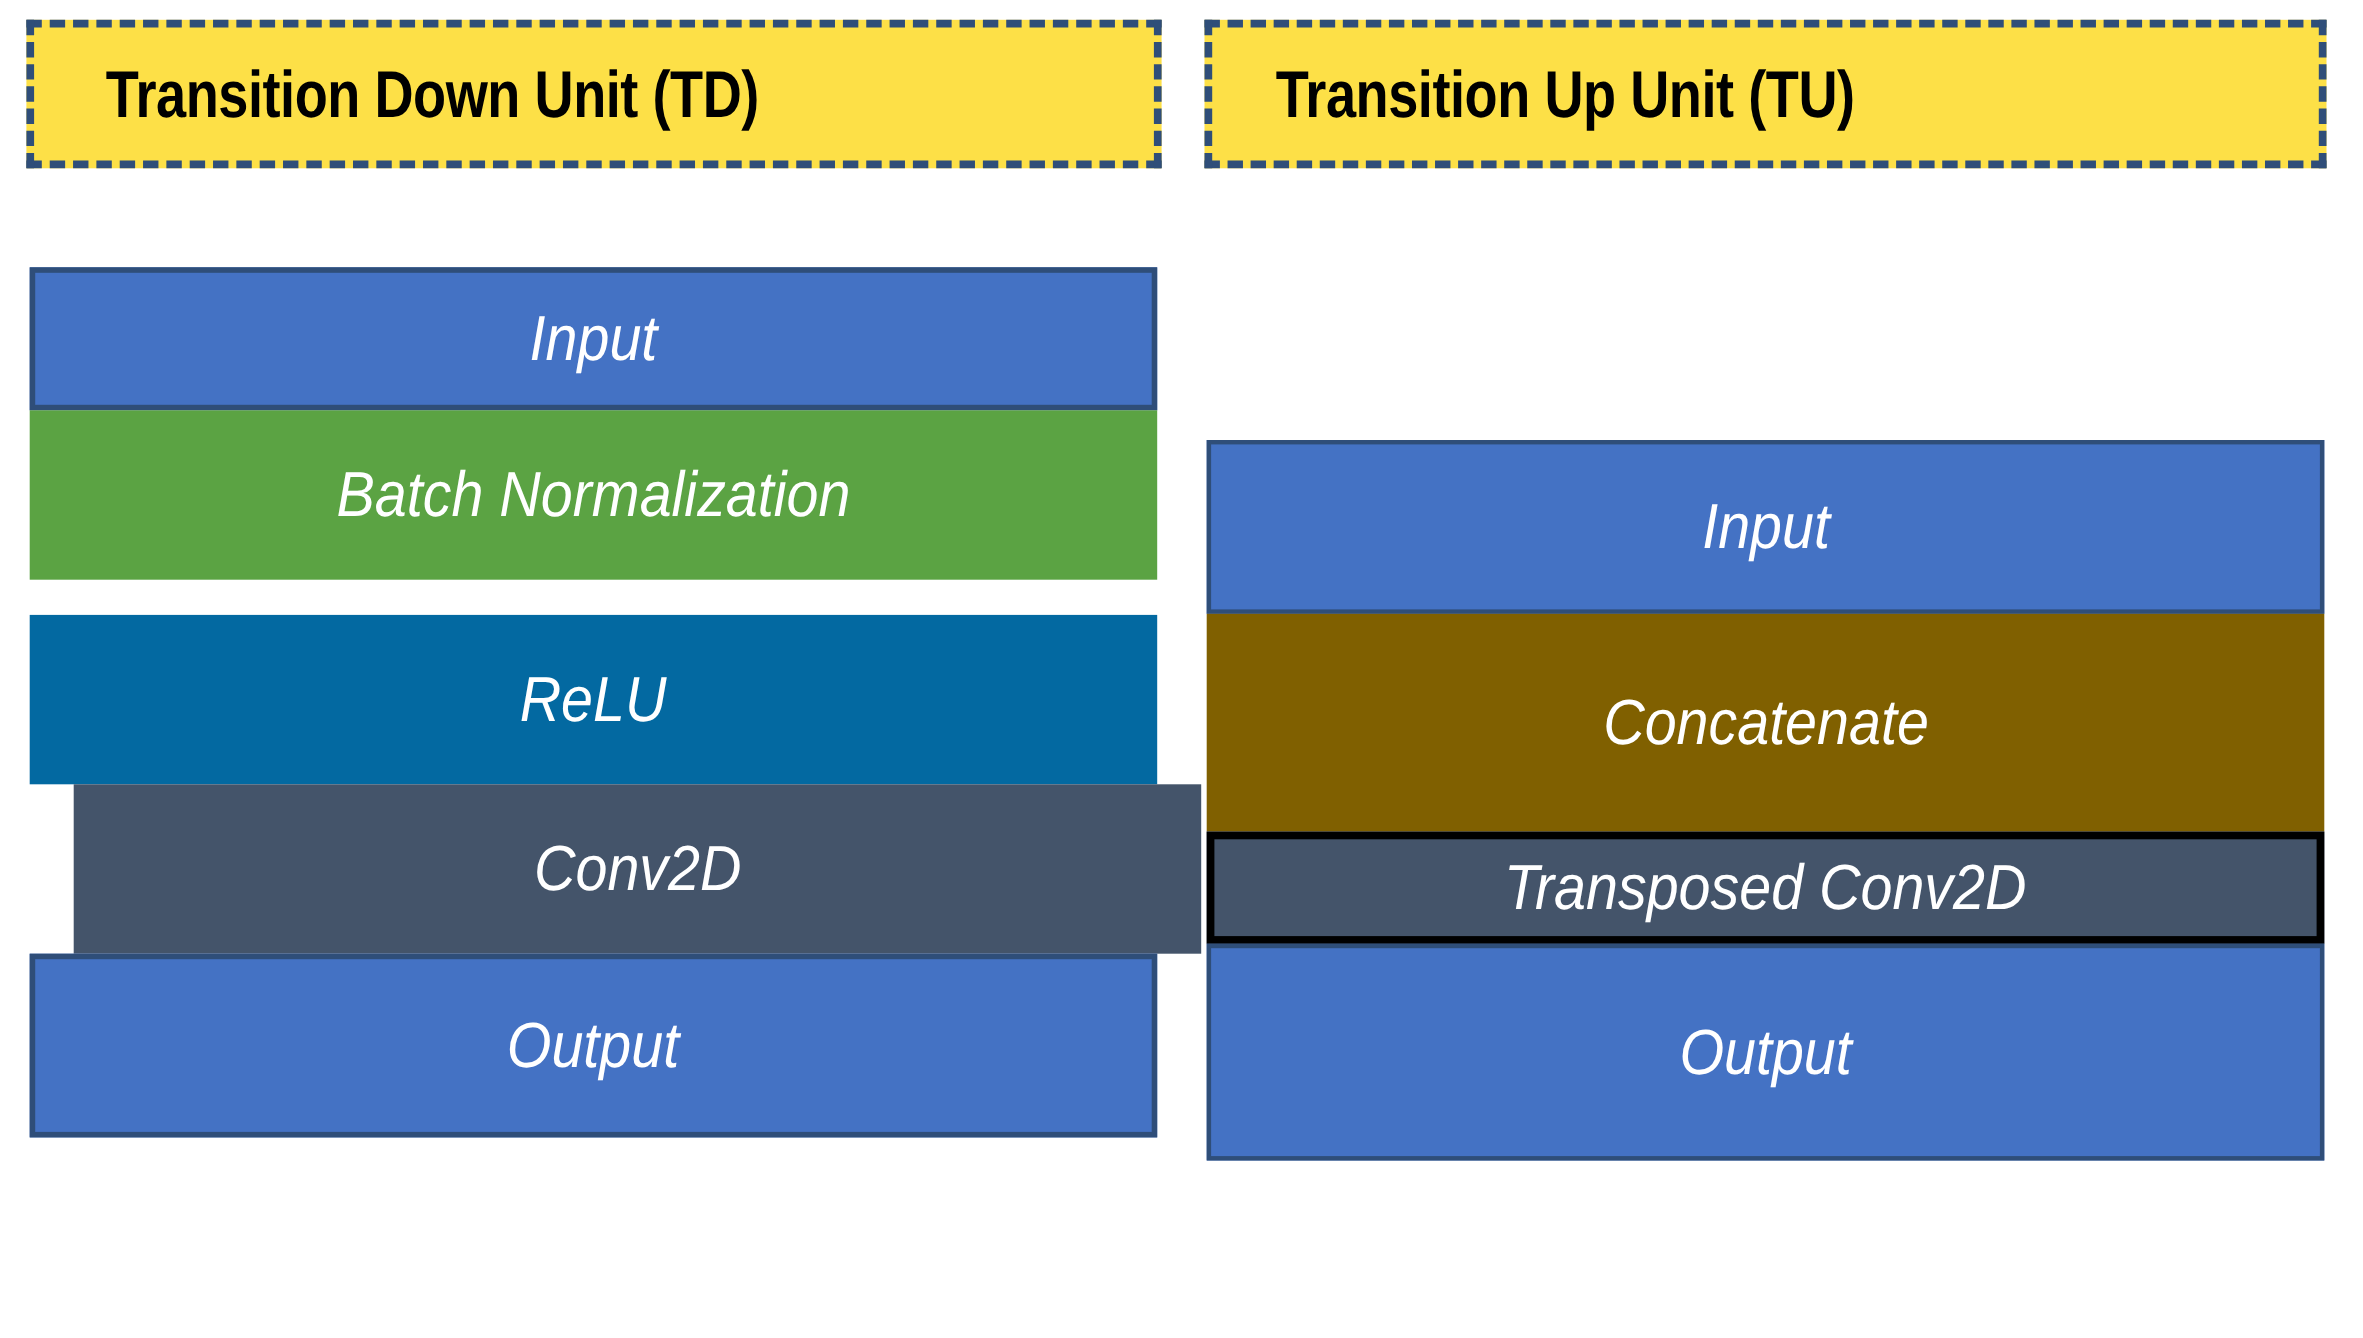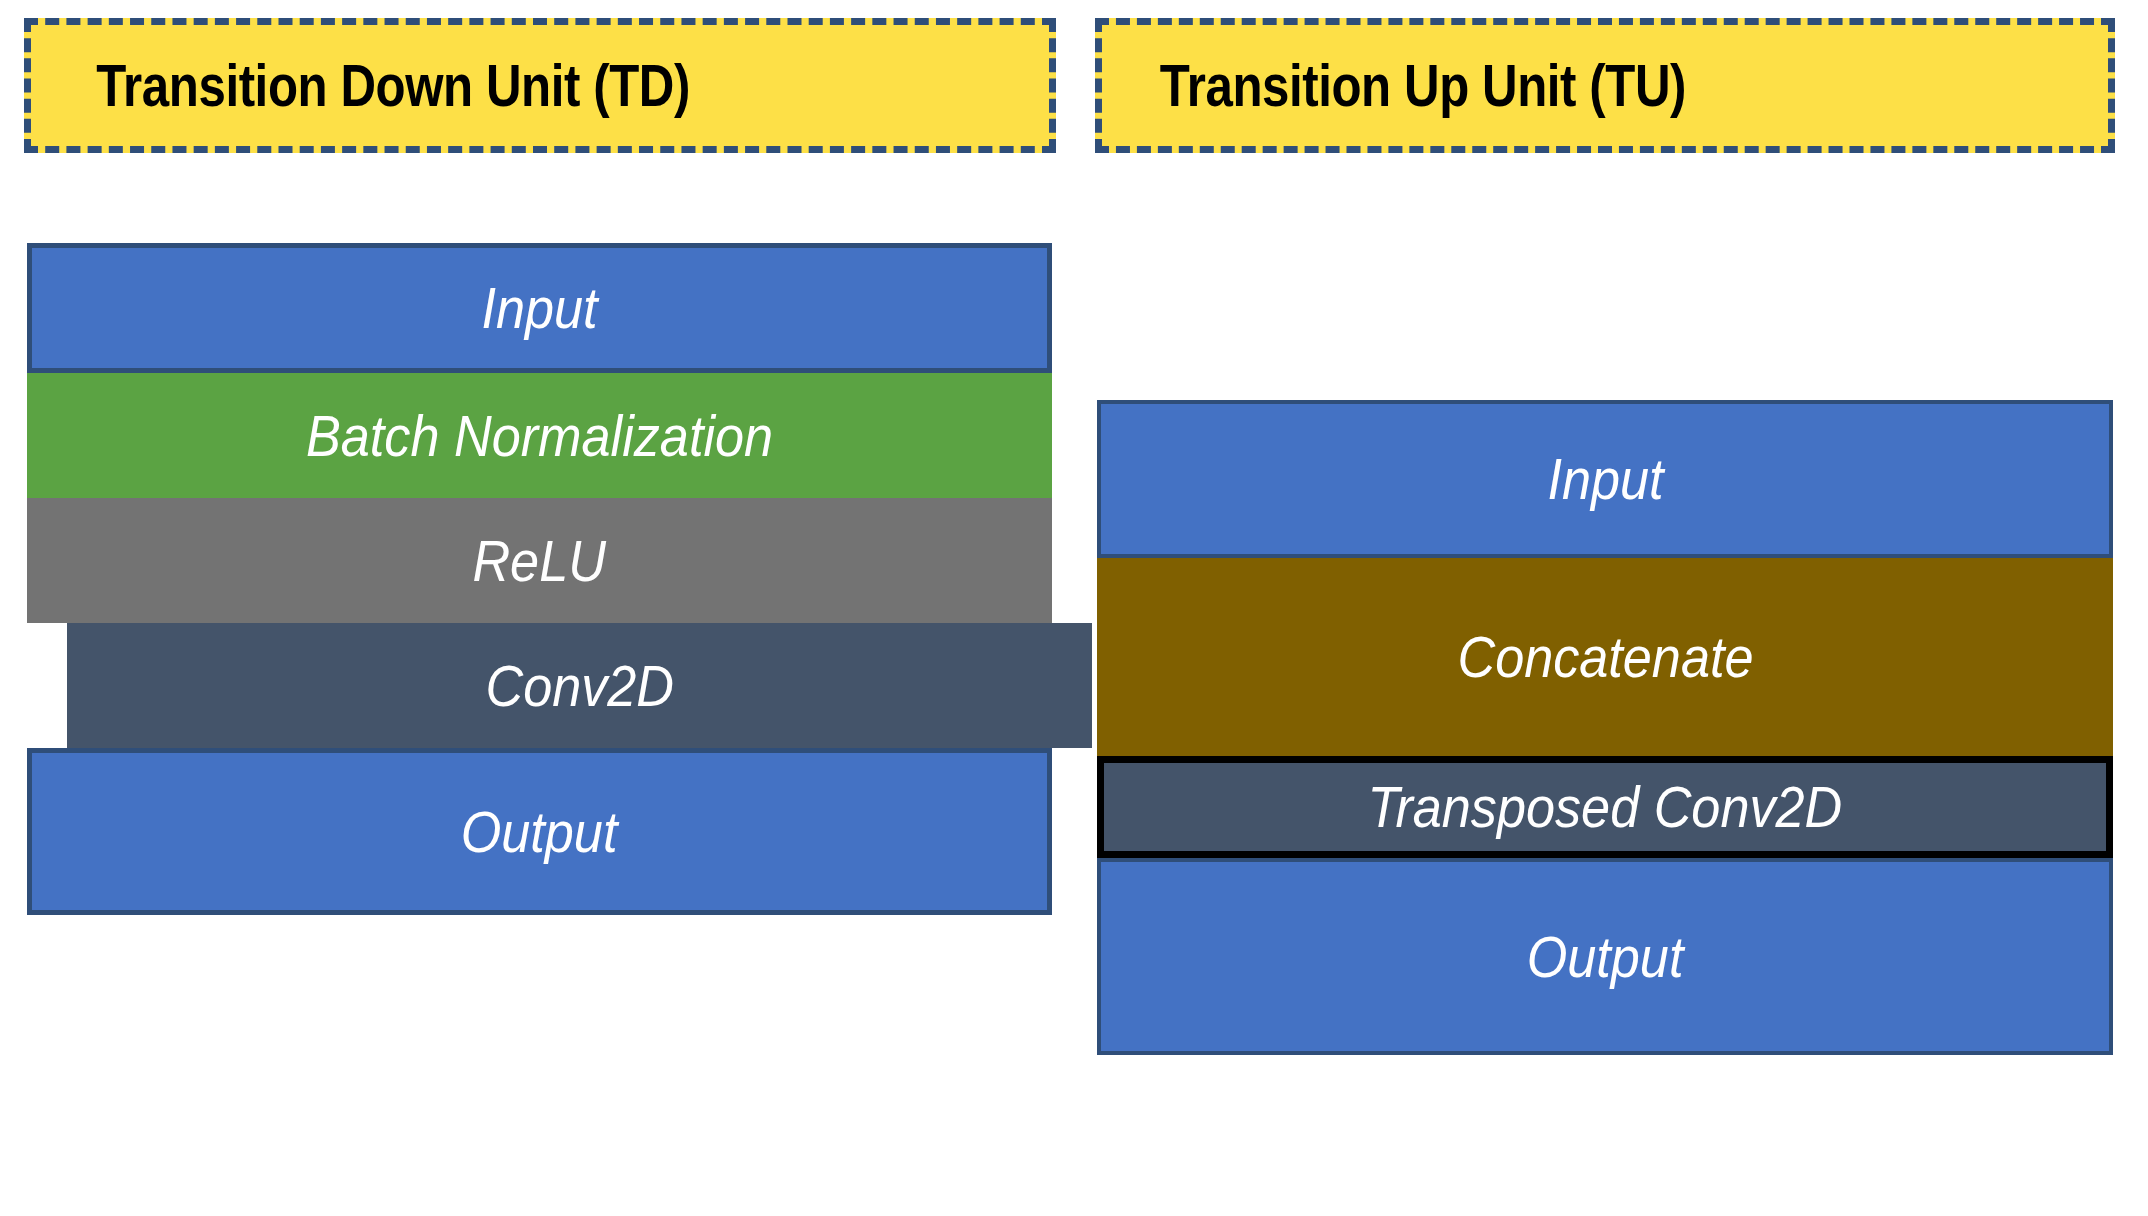--- a/index.html
+++ b/index.html
@@ -64,35 +64,35 @@
     font-family: "Liberation Sans", sans-serif;
     color: #ffffff;
     font-size: 58px;
     font-weight: 400;
     white-space: nowrap;
     transform: scaleX(0.9);
     line-height: 1;
   }
 
   
-  .h-td { height: 125px; }
+  .h-td { height: 154px; }
 
   
   .v-input-td {
     background: #4472c4;
     border: 5px solid #2f4e79;
     height: 130px;
   }
   .v-output-td {
     background: #4472c4;
     border: 5px solid #2f4e79;
     height: 167px;
   }
   .v-bn     { background: #5ba343; }
-  .v-relu   { background: #737373; }
+  .v-relu   { background: #0369a1; margin-top: 32px; }
   .v-conv   { background: #44546a; margin-left: 40px; }
   .v-pool   { background: #cc0000; }
 
   .v-input-tu {
     background: #4472c4;
     border: 4px solid #2f4e79;
     height: 158px;
   }
   .v-concat {
     background: #806000;

